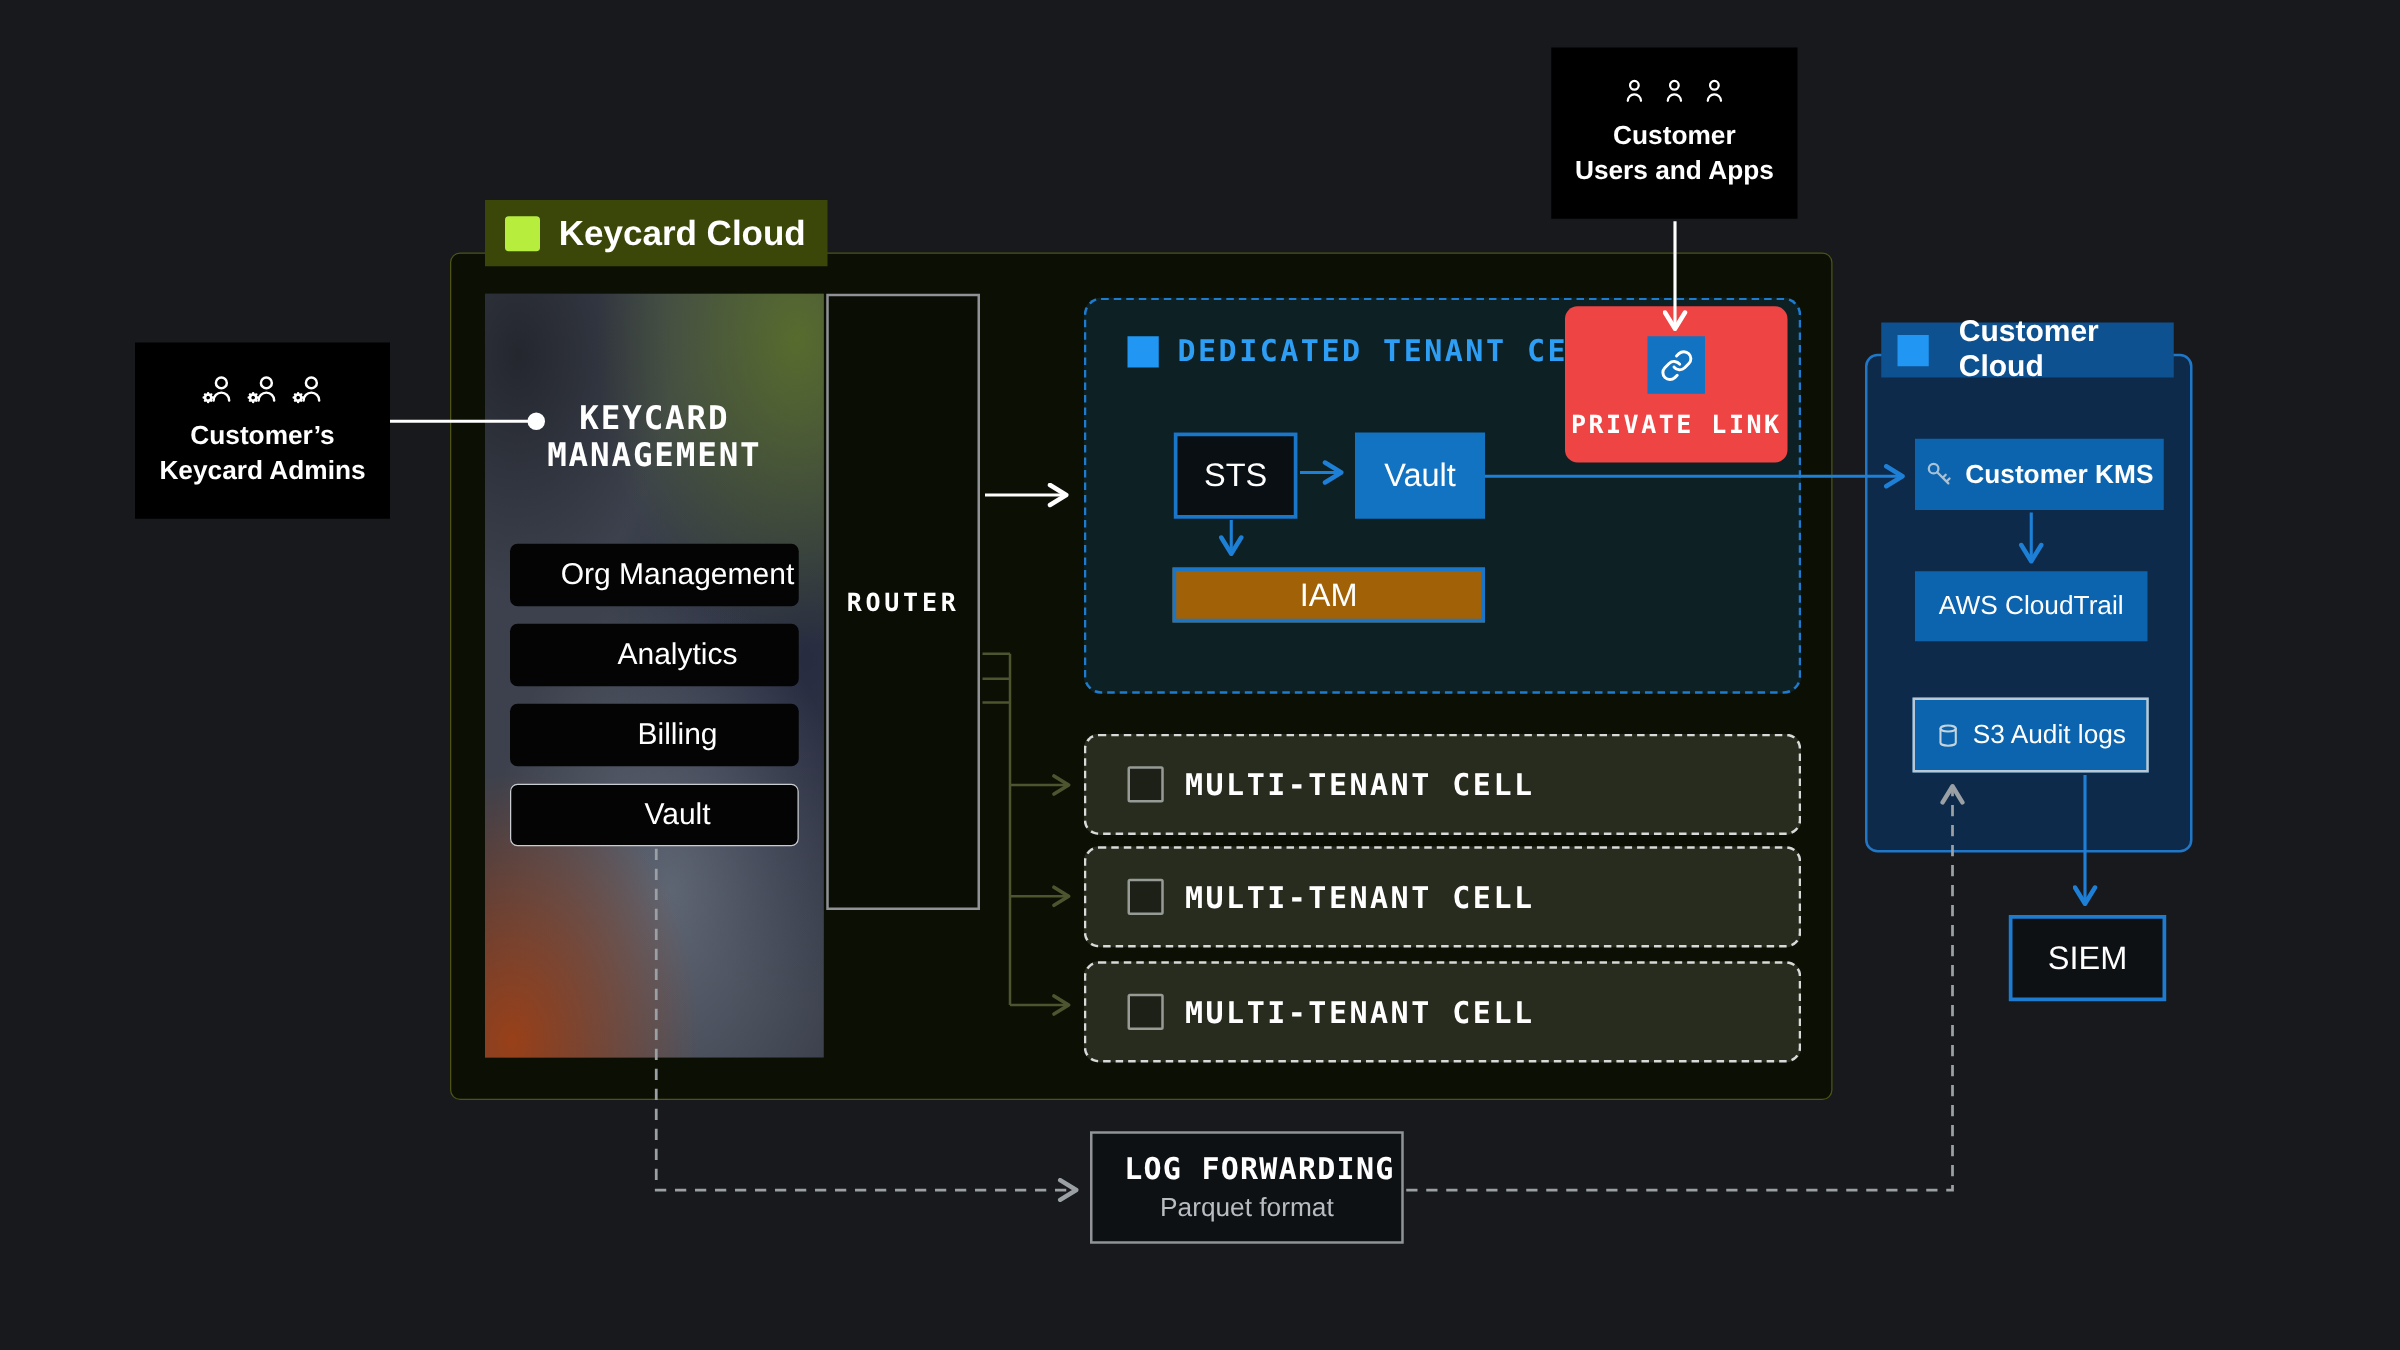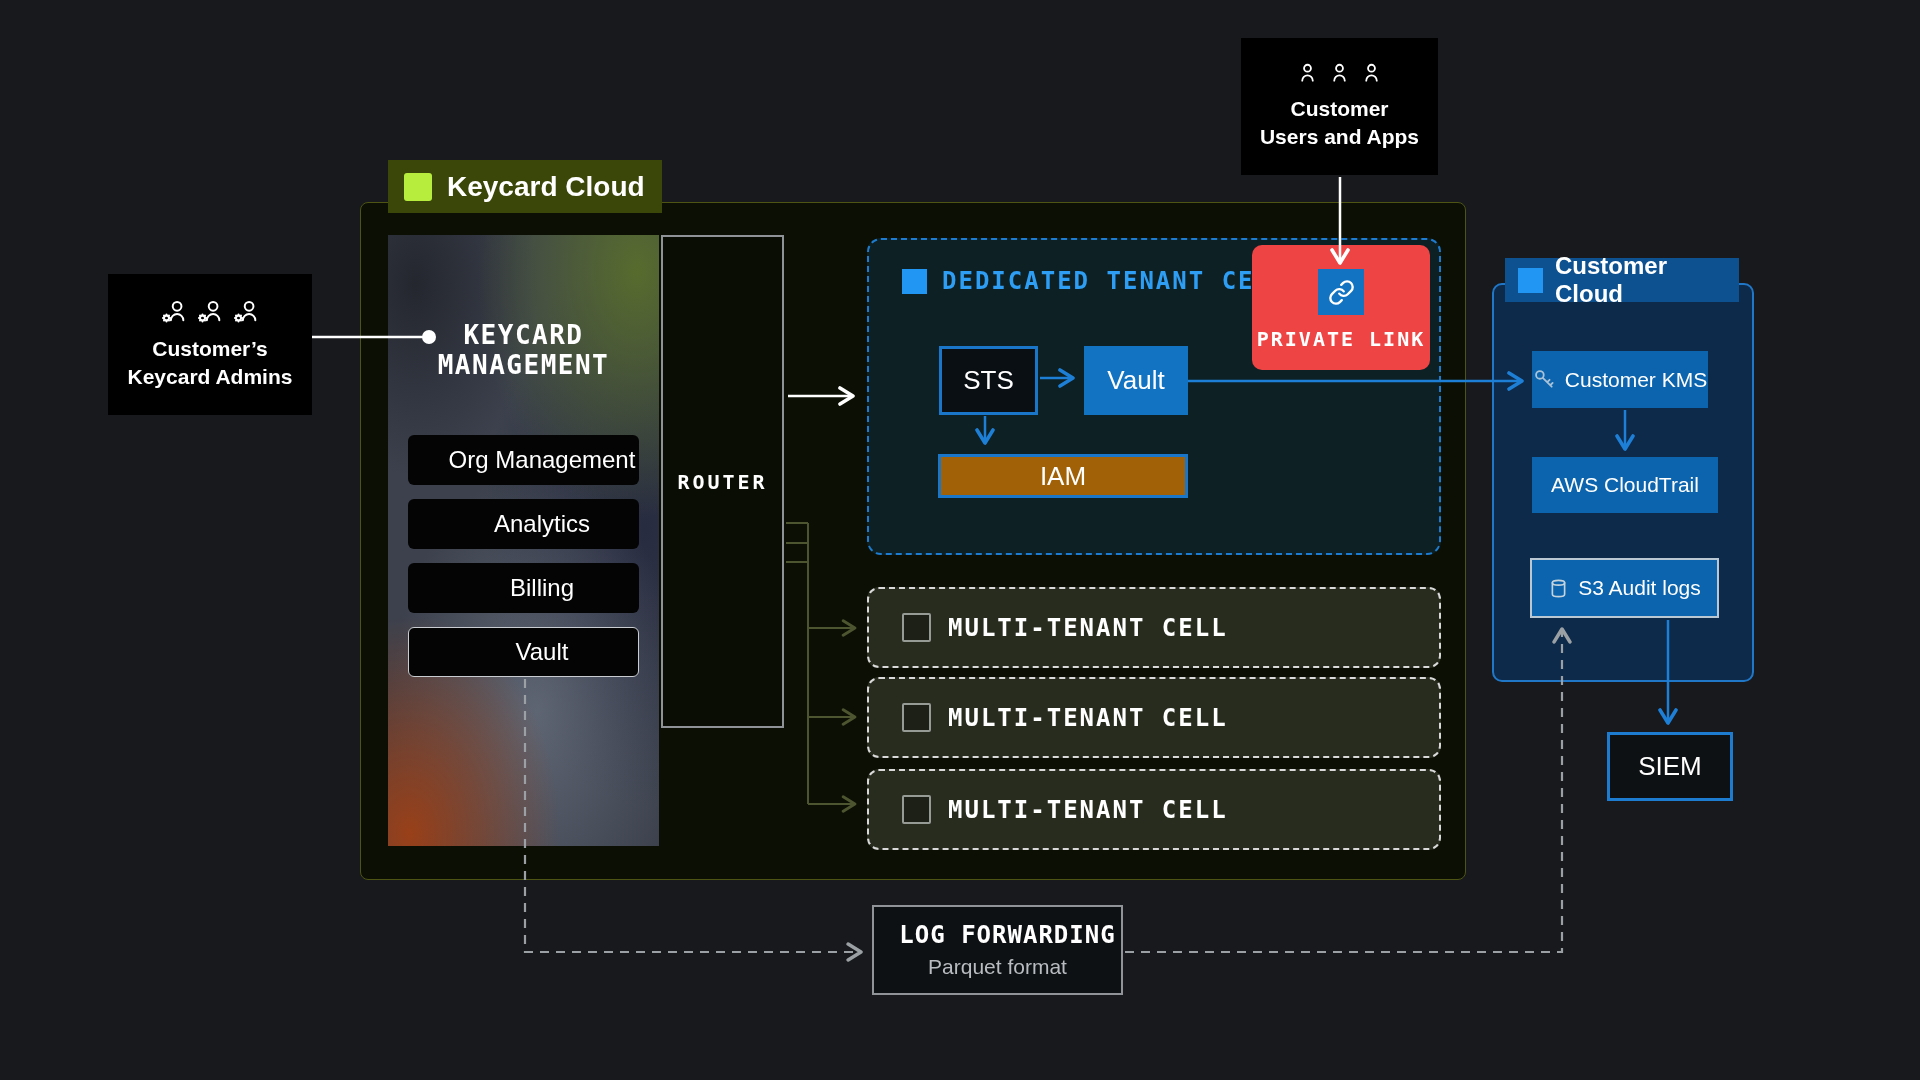--- a/index.html
+++ b/index.html
@@ -73,26 +73,26 @@
       display:flex;align-items:center;padding-left:33px;gap:17px;}
   #multi-cell-0{top:587px;} #multi-cell-1{top:677px;} #multi-cell-2{top:769px;}
   .mc-checkbox{width:25px;height:25px;border:2px solid #969b96;background:#1c2016;
       border-radius:2px;flex:0 0 auto;}
   .multi-cell .mc-text{font-size:24px;font-weight:bold;letter-spacing:2px;}
 
   
   #customer-cloud{position:absolute;left:1492px;top:283px;width:262px;height:399px;
       background:#0d2a4a;border:2px solid #2077c8;border-radius:10px;box-sizing:border-box;}
   #customer-cloud-header{position:absolute;left:1505px;top:258px;width:234px;height:44px;
-      background:#0e5190;display:flex;align-items:center;gap:12px;padding-left:13px;
+      background:#0e5190;display:flex;align-items:center;gap:24px;padding-left:13px;
       box-sizing:border-box;z-index:3;}
   #customer-cloud-header .cc-title{font-size:24px;font-weight:bold;}
   .cc-node{position:absolute;background:#0b64ad;display:flex;align-items:center;
       justify-content:center;gap:9px;font-size:21px;box-sizing:border-box;z-index:2;}
-  #kms-node{left:1532px;top:351px;width:176px;height:57px;}
+  #kms-node{left:1532px;top:351px;width:199px;height:57px;font-weight:bold;}
   #cloudtrail-node{left:1532px;top:457px;width:186px;height:56px;}
   #s3-node{left:1530px;top:558px;width:189px;height:60px;border:2px solid #b9c8d2;}
 
   
   #siem-box{position:absolute;left:1607px;top:732px;width:126px;height:69px;background:#0e1114;
       border:3px solid #1d7cd0;box-sizing:border-box;display:flex;align-items:center;
       justify-content:center;font-size:26px;}
   #log-forwarding{position:absolute;left:872px;top:905px;width:251px;height:90px;
       background:#0e1114;border:2px solid #909498;box-sizing:border-box;
       display:flex;flex-direction:column;align-items:center;justify-content:center;gap:6px;}

